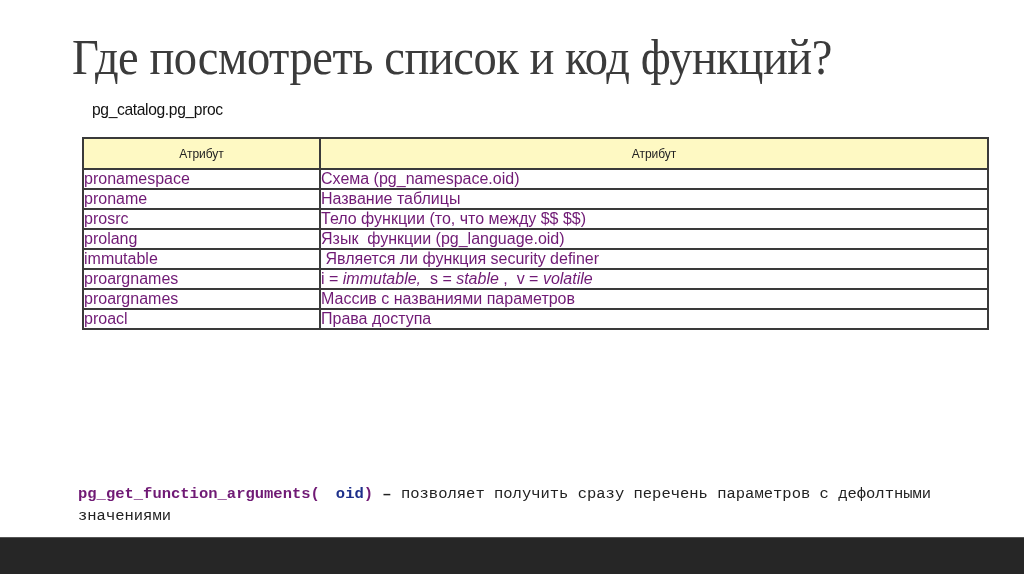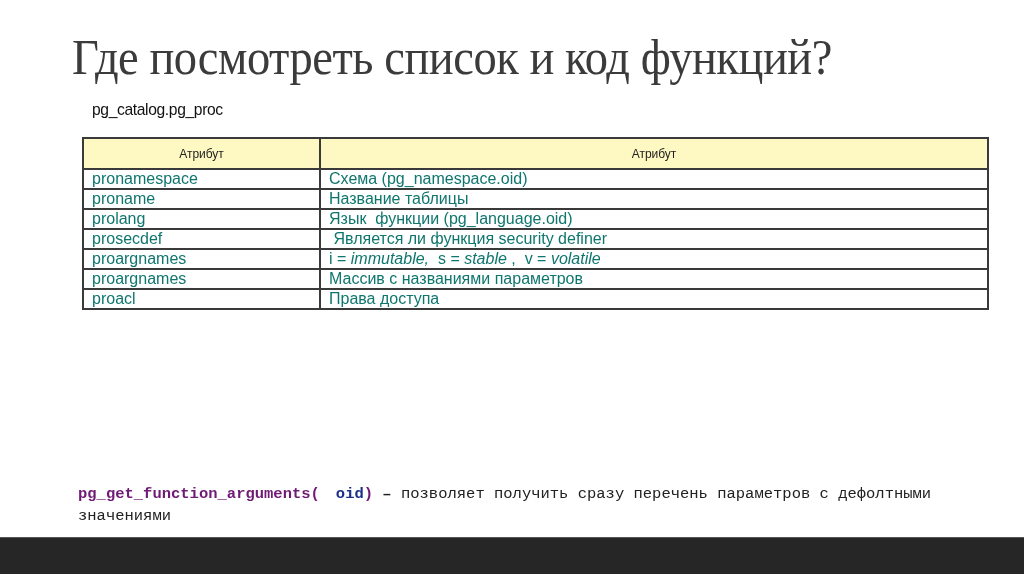--- a/index.html
+++ b/index.html
@@ -30,21 +30,21 @@
     border: 2px solid #3a3a3a;
     font-family: "Liberation Sans", sans-serif;
     text-align: left; white-space: nowrap;
   }
   table.attrs th {
     background: #fef9c3; font-weight: normal; color: #222;
     font-size: 12px; height: 31px; text-align: center;
   }
   table.attrs th.col-attr { width: 237px; }
   table.attrs td {
-    font-size: 16px; color: #0f766e; height: 17px; padding: 0 8px;
+    font-size: 16px; color: #701a75; height: 17px; padding: 0 0;
   }
   .desc-part.italic { font-style: italic; }
 
   .footer-text {
     position: absolute; left: 66px; top: 483px; width: 915px;
     font-family: "Liberation Mono", "DejaVu Sans Mono", monospace;
     font-size: 15.5px; color: #222; line-height: 22px;
   }
   .fn-name { font-weight: bold; color: #701a75; }
   .fn-arg { color: #1d2f8a; font-weight: bold; margin-left: 16px; }
@@ -72,25 +72,29 @@
     <tbody id="table-body">
         <tr>
           <td>pronamespace</td>
           <td><span class="desc-part" style="white-space: pre;">Схема (pg_namespace.oid)</span></td>
         </tr>
         <tr>
           <td>proname</td>
           <td><span class="desc-part" style="white-space: pre;">Название таблицы</span></td>
         </tr>
         <tr>
+          <td>prosrc</td>
+          <td><span class="desc-part" style="white-space: pre;">Тело функции (то, что между $$ $$)</span></td>
+        </tr>
+        <tr>
           <td>prolang</td>
           <td><span class="desc-part" style="white-space: pre;">Язык  функции (pg_language.oid)</span></td>
         </tr>
         <tr>
-          <td>prosecdef</td>
+          <td>immutable</td>
           <td><span class="desc-part" style="white-space: pre;"> Является ли функция security definer</span></td>
         </tr>
         <tr>
           <td>proargnames</td>
           <td><span class="desc-part" style="white-space: pre;">i = </span><span class="desc-part italic" style="white-space: pre;">immutable,</span><span class="desc-part" style="white-space: pre;">  s = </span><span class="desc-part italic" style="white-space: pre;">stable</span><span class="desc-part" style="white-space: pre;"> ,  v = </span><span class="desc-part italic" style="white-space: pre;">volatile</span></td>
         </tr>
         <tr>
           <td>proargnames</td>
           <td><span class="desc-part" style="white-space: pre;">Массив с названиями параметров</span></td>
         </tr>

